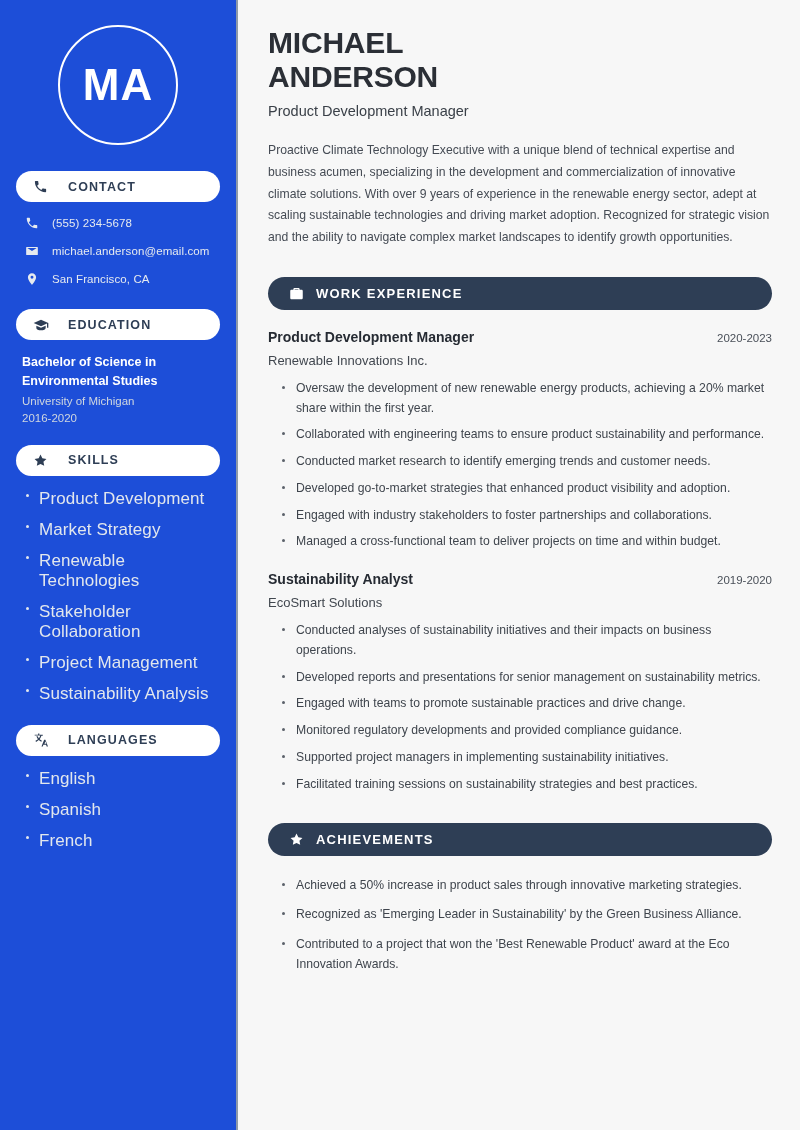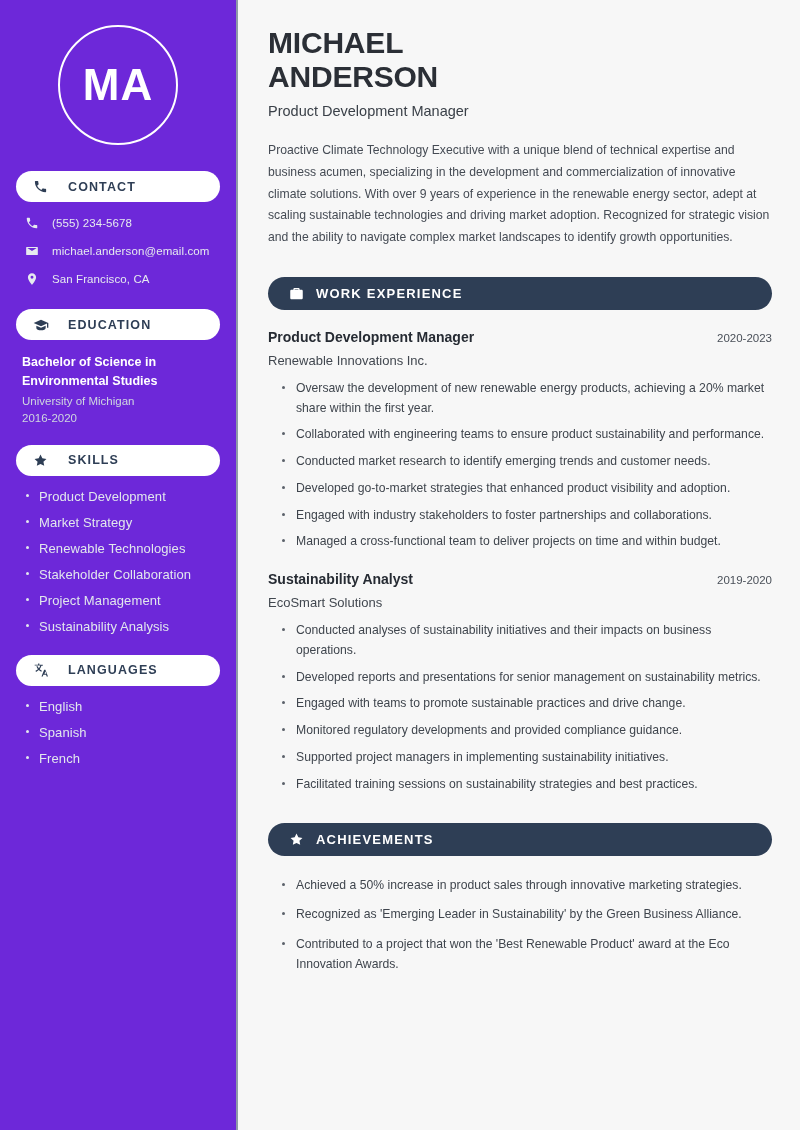--- a/index.html
+++ b/index.html
@@ -16,21 +16,21 @@
     display: flex;
     width: 800px;
     height: 1130px;
     background: #f7f7f7;
   }
 
   
   .sidebar {
     width: 238px;
     flex: 0 0 238px;
-    background: #6d28d9;
+    background: #1d4ed8;
     border-right: 2px solid #8e99a8;
     padding: 0 16px;
     color: #ffffff;
   }
 
   .avatar-wrap {
     display: flex;
     justify-content: center;
     padding-top: 25px;
     padding-bottom: 26px;
@@ -114,21 +114,21 @@
     color: #cfd6df;
     margin-bottom: 5px;
   }
   .edu-dates {
     font-size: 11.5px;
     color: #cfd6df;
   }
 
   .sb-list { list-style: none; padding: 0 6px 0 10px; }
   .sb-list li {
-    font-size: 13px;
+    font-size: 17px;
     color: #e2e7ed;
     position: relative;
     padding-left: 13px;
     margin-bottom: 11px;
     letter-spacing: 0.1px;
   }
   .sb-list li::before {
     content: "";
     position: absolute;
     left: 0;

